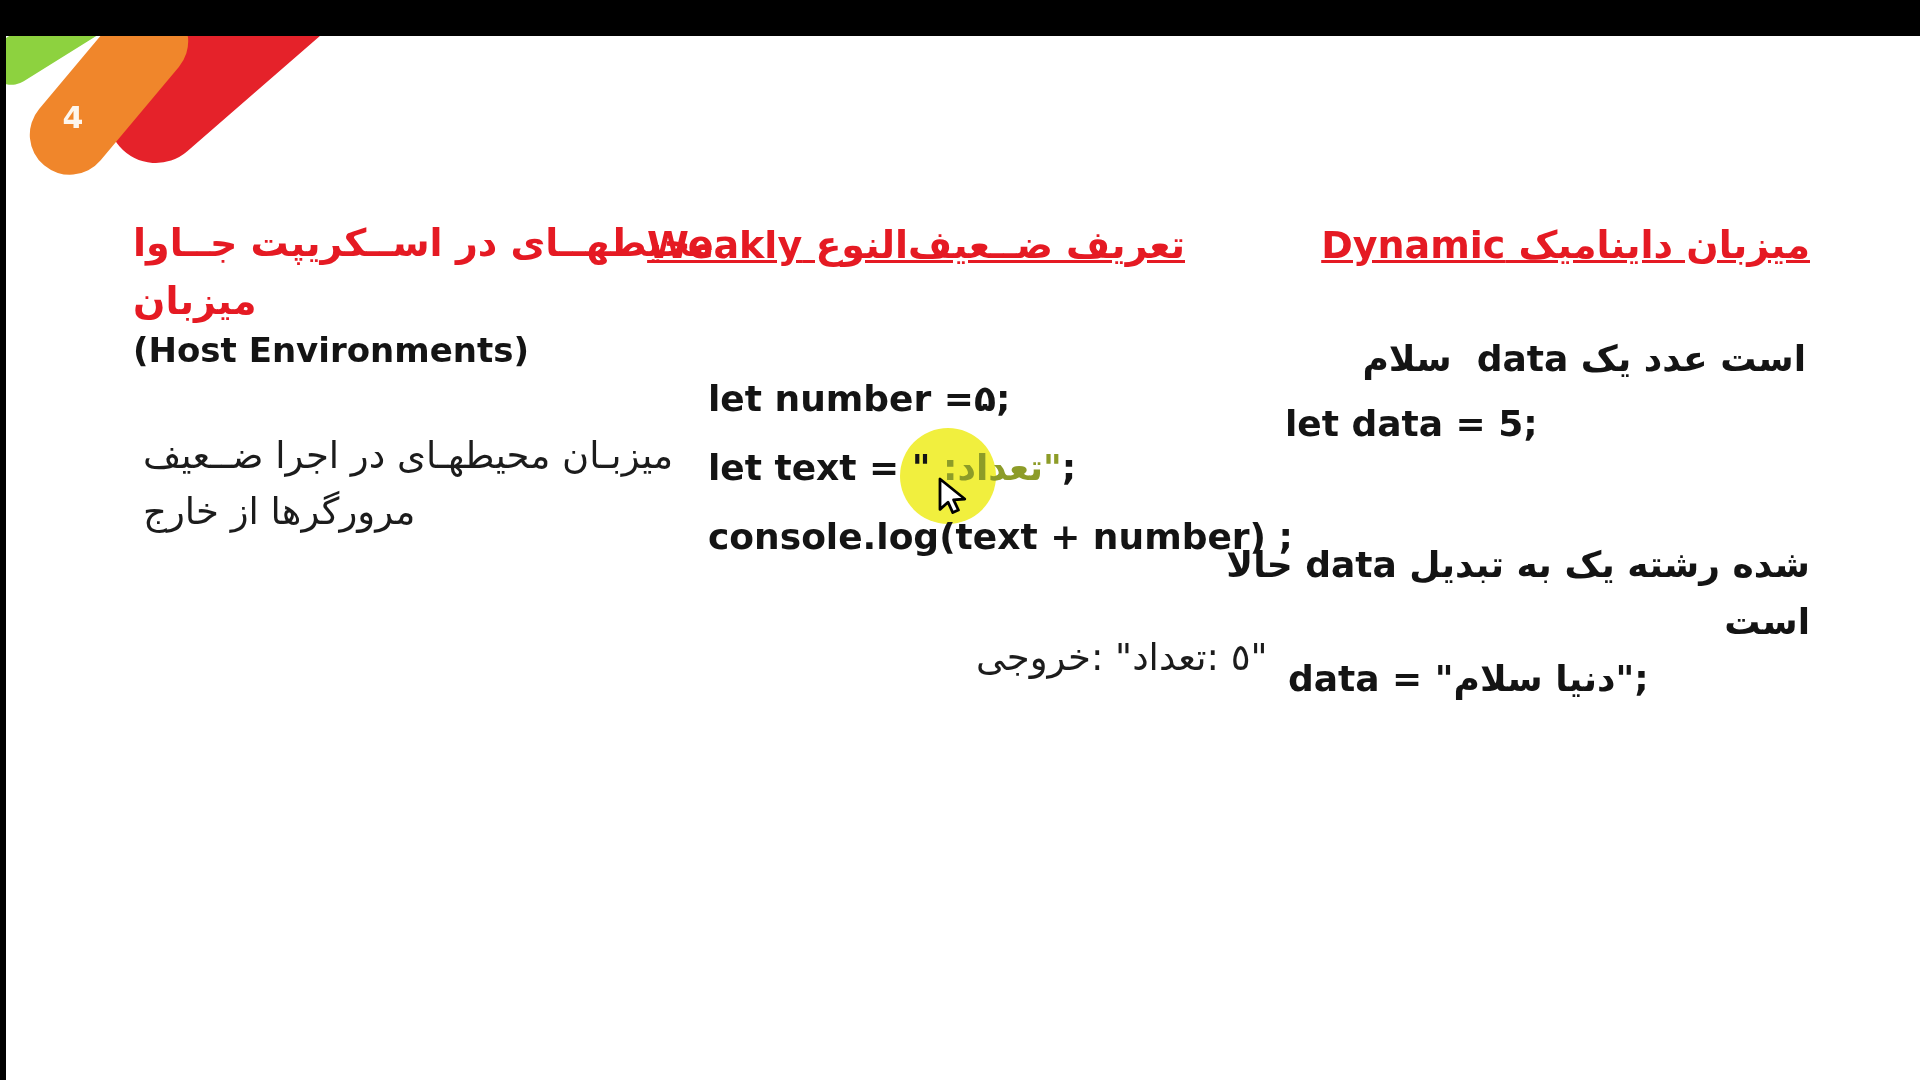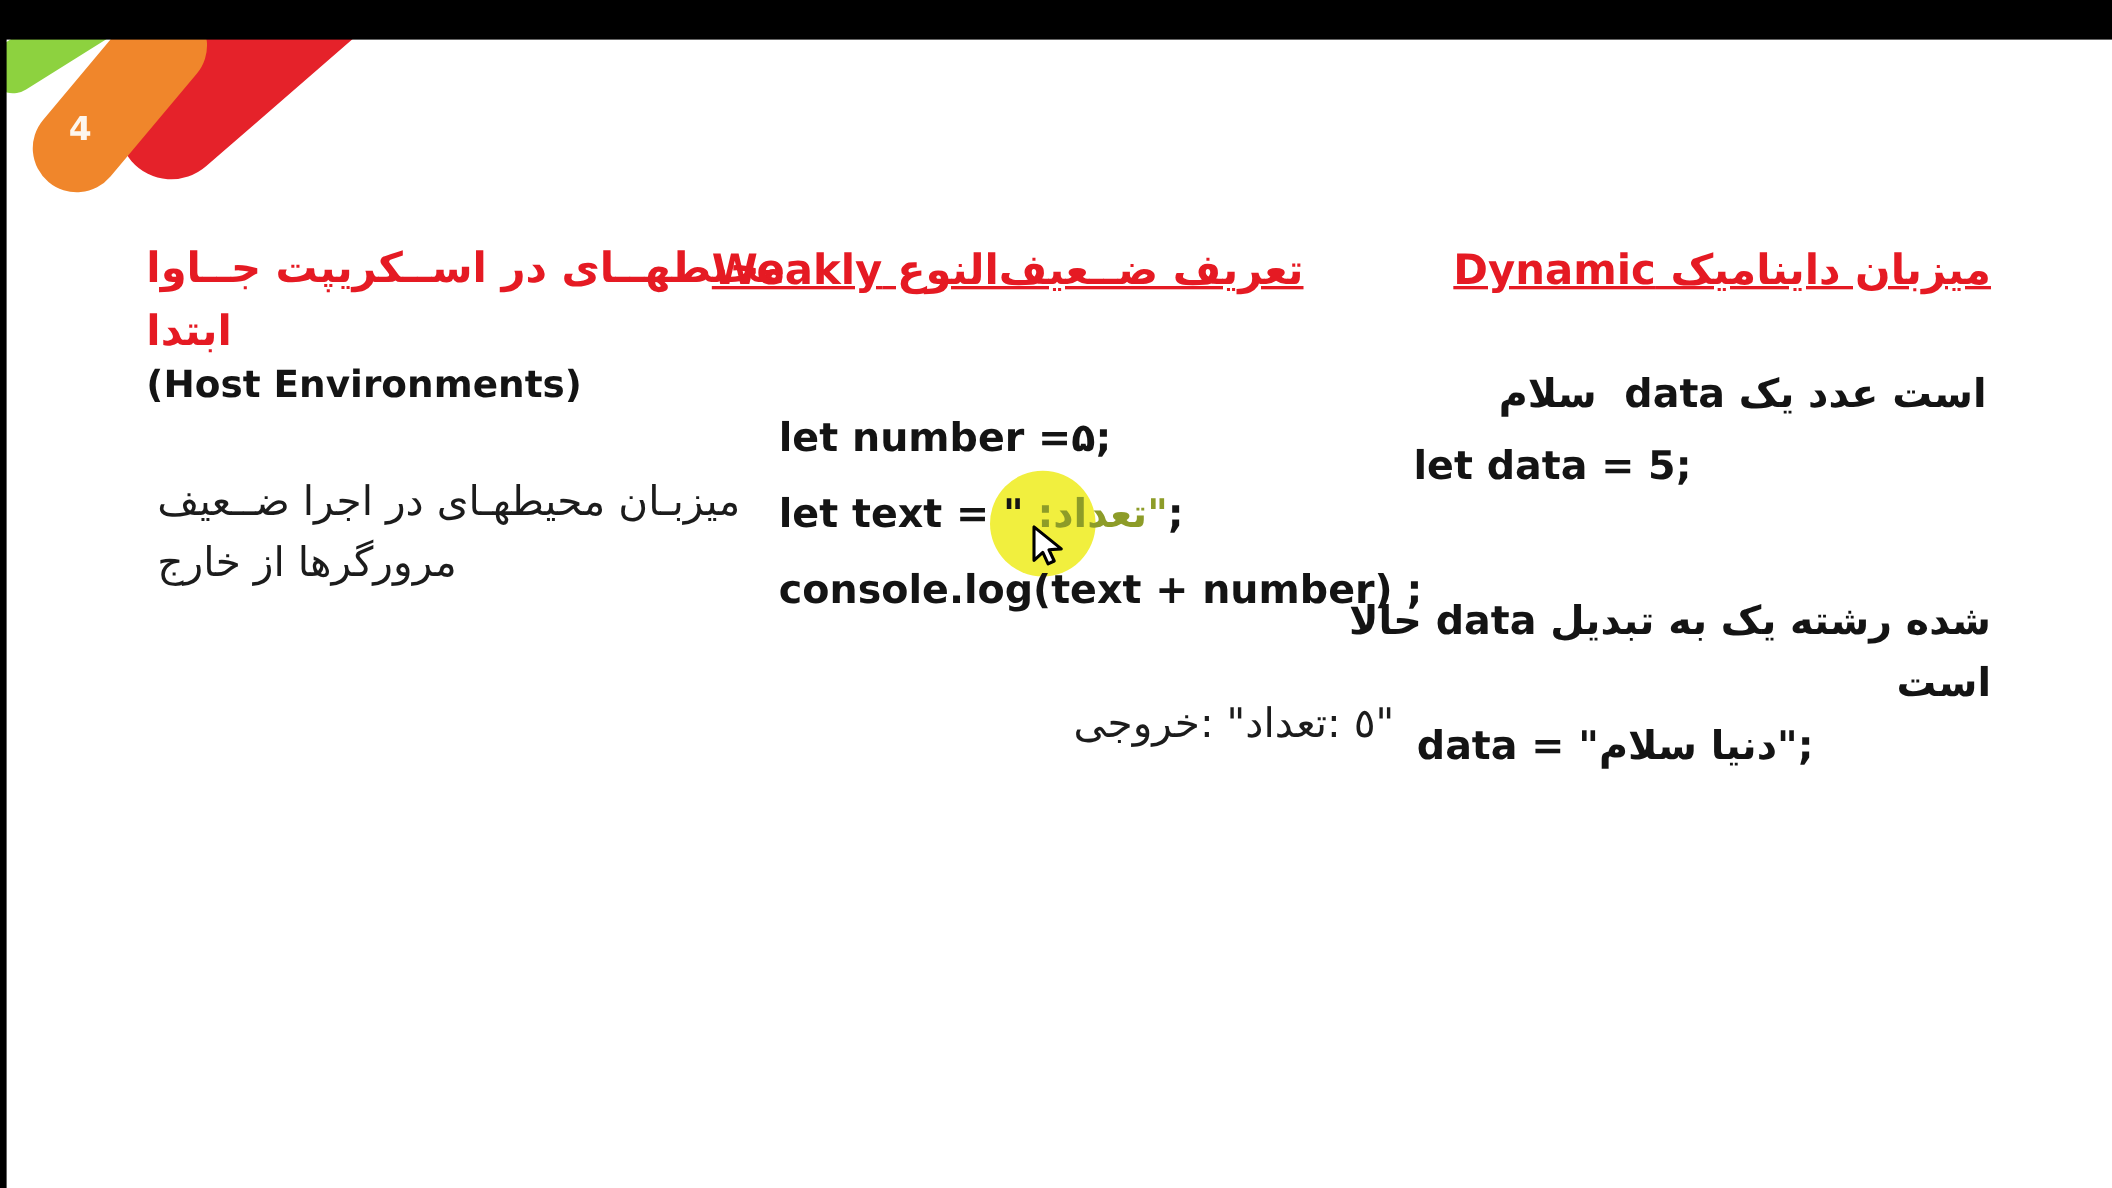--- a/index.html
+++ b/index.html
@@ -40,21 +40,21 @@
   <div class="shape green-shape" id="shape-green" style="background: rgb(141, 210, 63);"></div>
   <div class="shape red-shape" id="shape-red" style="background: rgb(229, 34, 42);"></div>
   <div class="shape orange-shape" id="shape-orange" style="background: rgb(240, 134, 43);"></div>
   <div class="slide-number">4</div>
 
   <div class="top-bar"></div>
   <div class="left-strip"></div>
 
   <div class="txt red-heading" style="left: 133px; top: 214px; color: rgb(229, 26, 35);">
     <div>جــاوا‎ اســکریپت‎ در‎ محیطهــای</div>
-    <div>ابتدا</div>
+    <div>میزبان</div>
   </div>
   <div class="txt black-heading" style="left:133px;top:330px;">(Host Environments)</div>
   <div class="txt para" style="left:143px;top:428px;">
     <div>ضــعیف‎ اجرا‎ در‎ محیطهـای‎ میزبـان</div>
     <div>خارج‎ از‎ مرورگرها</div>
   </div>
 
   <div class="txt red-heading align-right" style="right: 735px; top: 216px; color: rgb(229, 26, 35);">
     <div class="rtl">تعریف ضــعیف‌النوع  Weakly</div>
   </div>

